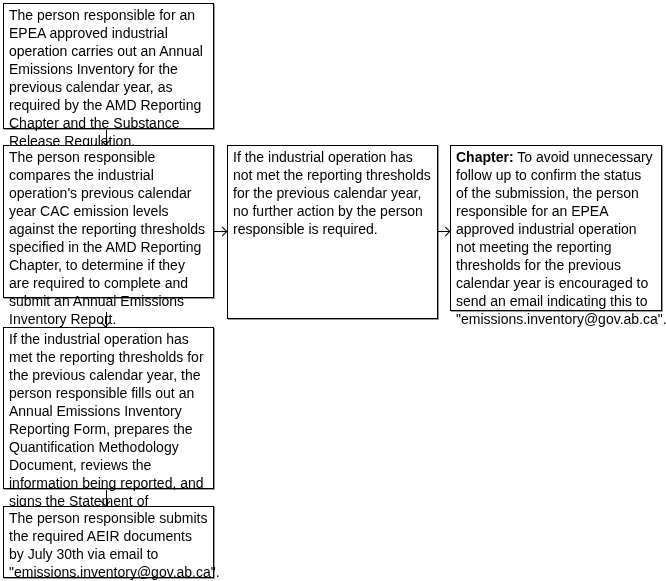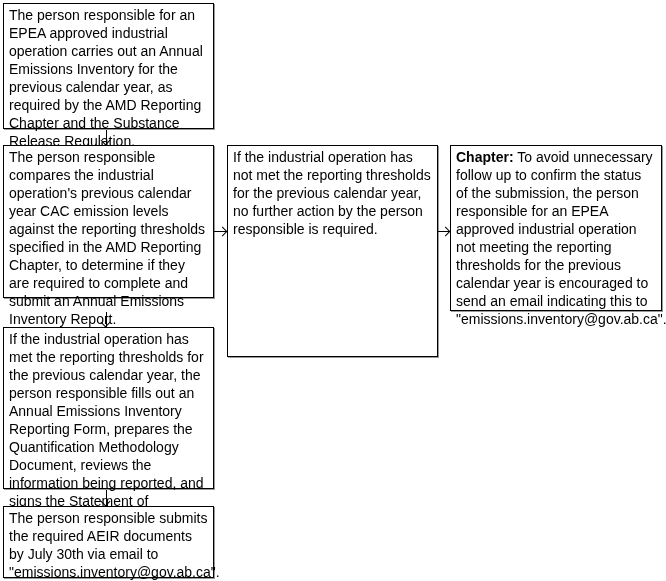--- a/index.html
+++ b/index.html
@@ -28,21 +28,21 @@
   </div>
 
   <div class="arrow-v" style="left:106px; top:130px; height:15px;"></div>
 
   <div class="box" style="left:3px; top:145px; width:211px; height:153px;">
     <span>The person responsible compares the industrial operation's previous calendar year CAC emission levels against the reporting thresholds specified in the AMD Reporting Chapter, to determine if they are required to complete and submit an Annual Emissions Inventory Report.</span>
   </div>
 
   <div class="arrow-h" style="left:214px; top:231px; width:13px;"></div>
 
-  <div class="box" style="left:227px; top:145px; width:211px; height:212px;">
+  <div class="box" style="left:227px; top:145px; width:211px; height:174px;">
     <span>If the industrial operation has not met the reporting thresholds for the previous calendar year, no further action by the person responsible is required.</span>
   </div>
 
   <div class="arrow-h" style="left:438px; top:231px; width:12px;"></div>
 
   <div class="box" style="left:450px; top:145px; width:212px; height:166px;">
     <b>Chapter:</b><span> To avoid unnecessary follow up to confirm the status of the submission, the person responsible for an EPEA approved industrial operation not meeting the reporting thresholds for the previous calendar year is encouraged to send an email indicating this to "emissions.inventory@gov.ab.ca".</span>
   </div>
 
   <div class="arrow-v" style="left:106px; top:312px; height:15px;"></div>

